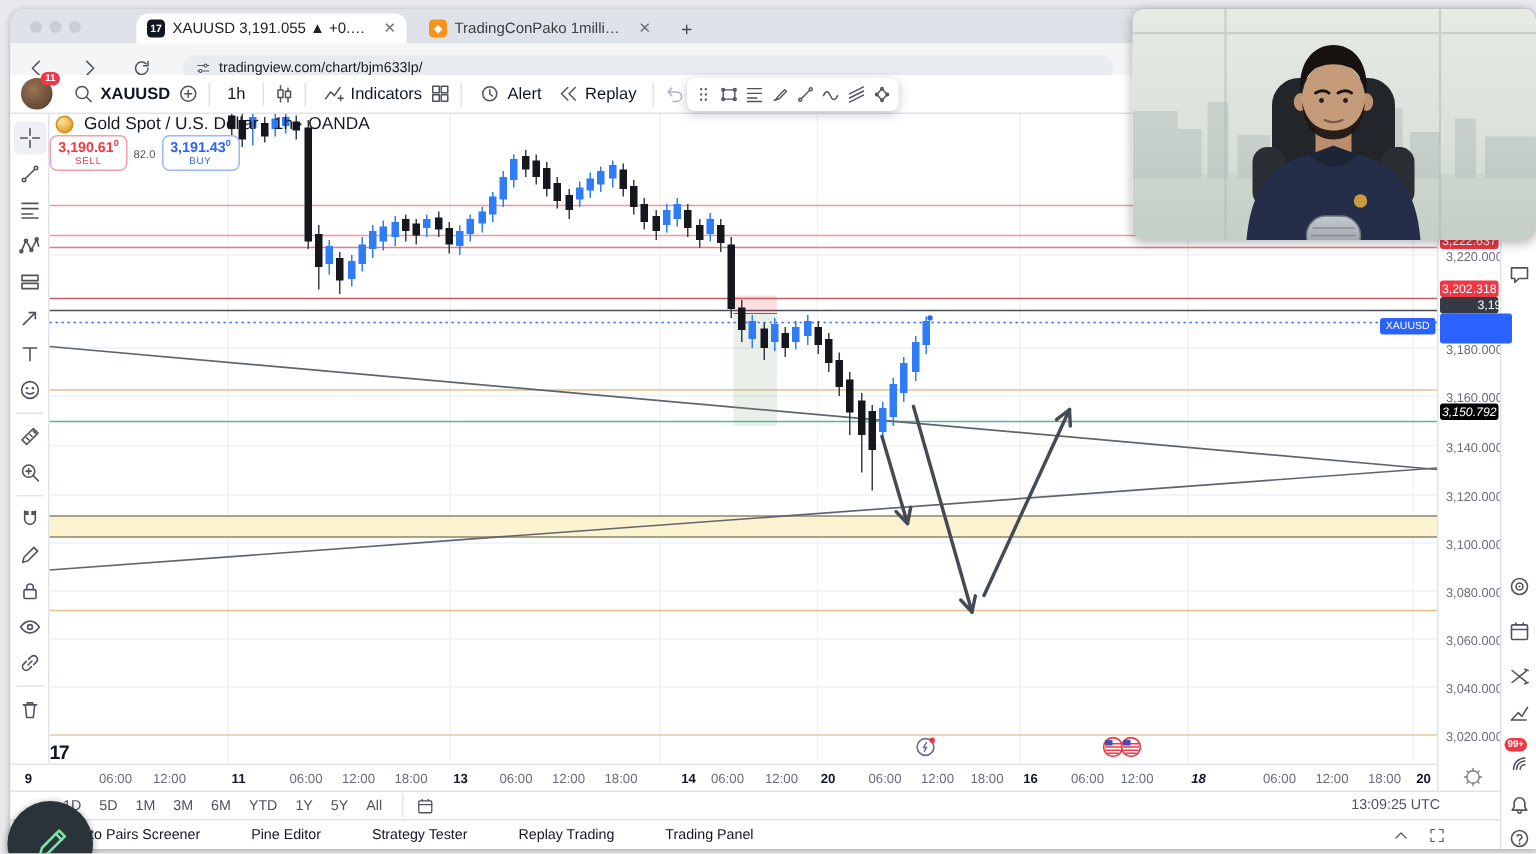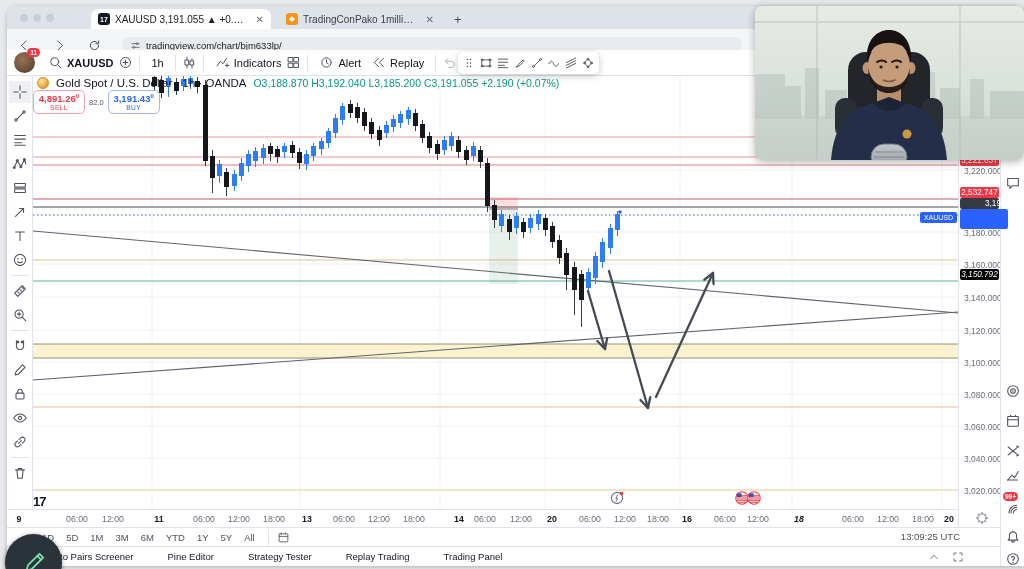--- a/index.html
+++ b/index.html
@@ -333,25 +333,24 @@
       <div class="lt-btn">
         <svg viewBox="0 0 18 18" width="100%" height="100%" fill="none" stroke="currentColor" stroke-width="1.2" stroke-linecap="round" stroke-linejoin="round">
           <path d="M4 5.5h10M7 5.5V4h4v1.5M5.5 5.5l1 9.5h5l1-9.5"></path>
         </svg>
       </div>
     </div>
 
   <div id="chead" class="abs">
     <span id="coin"></span>
     <span>Gold Spot / U.S. Dollar · 1h · OANDA</span>
-    <span id="ohlc">O3,188.870 H3,192.040 L3,185.200 C3,191.055 +2.190 (+0.07%)</span>
   </div>
   <div id="orderpanel" class="abs">
     <div class="obox" id="sellbox">
-      <div class="p"><span>4,891.26</span><sup>0</sup></div>
+      <div class="p"><span>3,190.61</span><sup>0</sup></div>
       <div class="l">SELL</div>
     </div>
     <span id="spread">82.0</span>
     <div class="obox" id="buybox">
       <div class="p"><span>3,191.43</span><sup>0</sup></div>
       <div class="l">BUY</div>
     </div>
   </div>
 
   <svg id="chartsvg" class="abs" width="925" height="433" viewBox="33 76 925 433">
@@ -563,21 +562,21 @@
       <span class="plabel" style="top: 250px;">3,120.000</span>
       <span class="plabel" style="top: 282px;">3,100.000</span>
       <span class="plabel" style="top: 314px;">3,080.000</span>
       <span class="plabel" style="top: 346px;">3,060.000</span>
       <span class="plabel" style="top: 378px;">3,040.000</span>
       <span class="plabel" style="top: 410px;">3,020.000</span>
       <div class="pbadge" style="top: 79px; background: rgb(242, 54, 69);">
         <div>3,222.637</div>
       </div>
       <div class="pbadge" style="top: 111px; background: rgb(242, 54, 69);">
-        <div>2,532.747</div>
+        <div>3,202.318</div>
       </div>
       <div class="pbadge" style="top: 122px; background: rgb(54, 58, 69); padding-left: 25px;">
         <div>3,195.734</div>
       </div>
       <div class="pbadge" style="top: 133px; background: rgb(41, 98, 255); padding-left: 48px;">
         <div>3,191.055</div>
         <div class="sub">50:34</div>
       </div>
       <div class="pbadge" style="top: 193px; background: #000000; font-style: italic;">
         <div>3,150.792</div>

